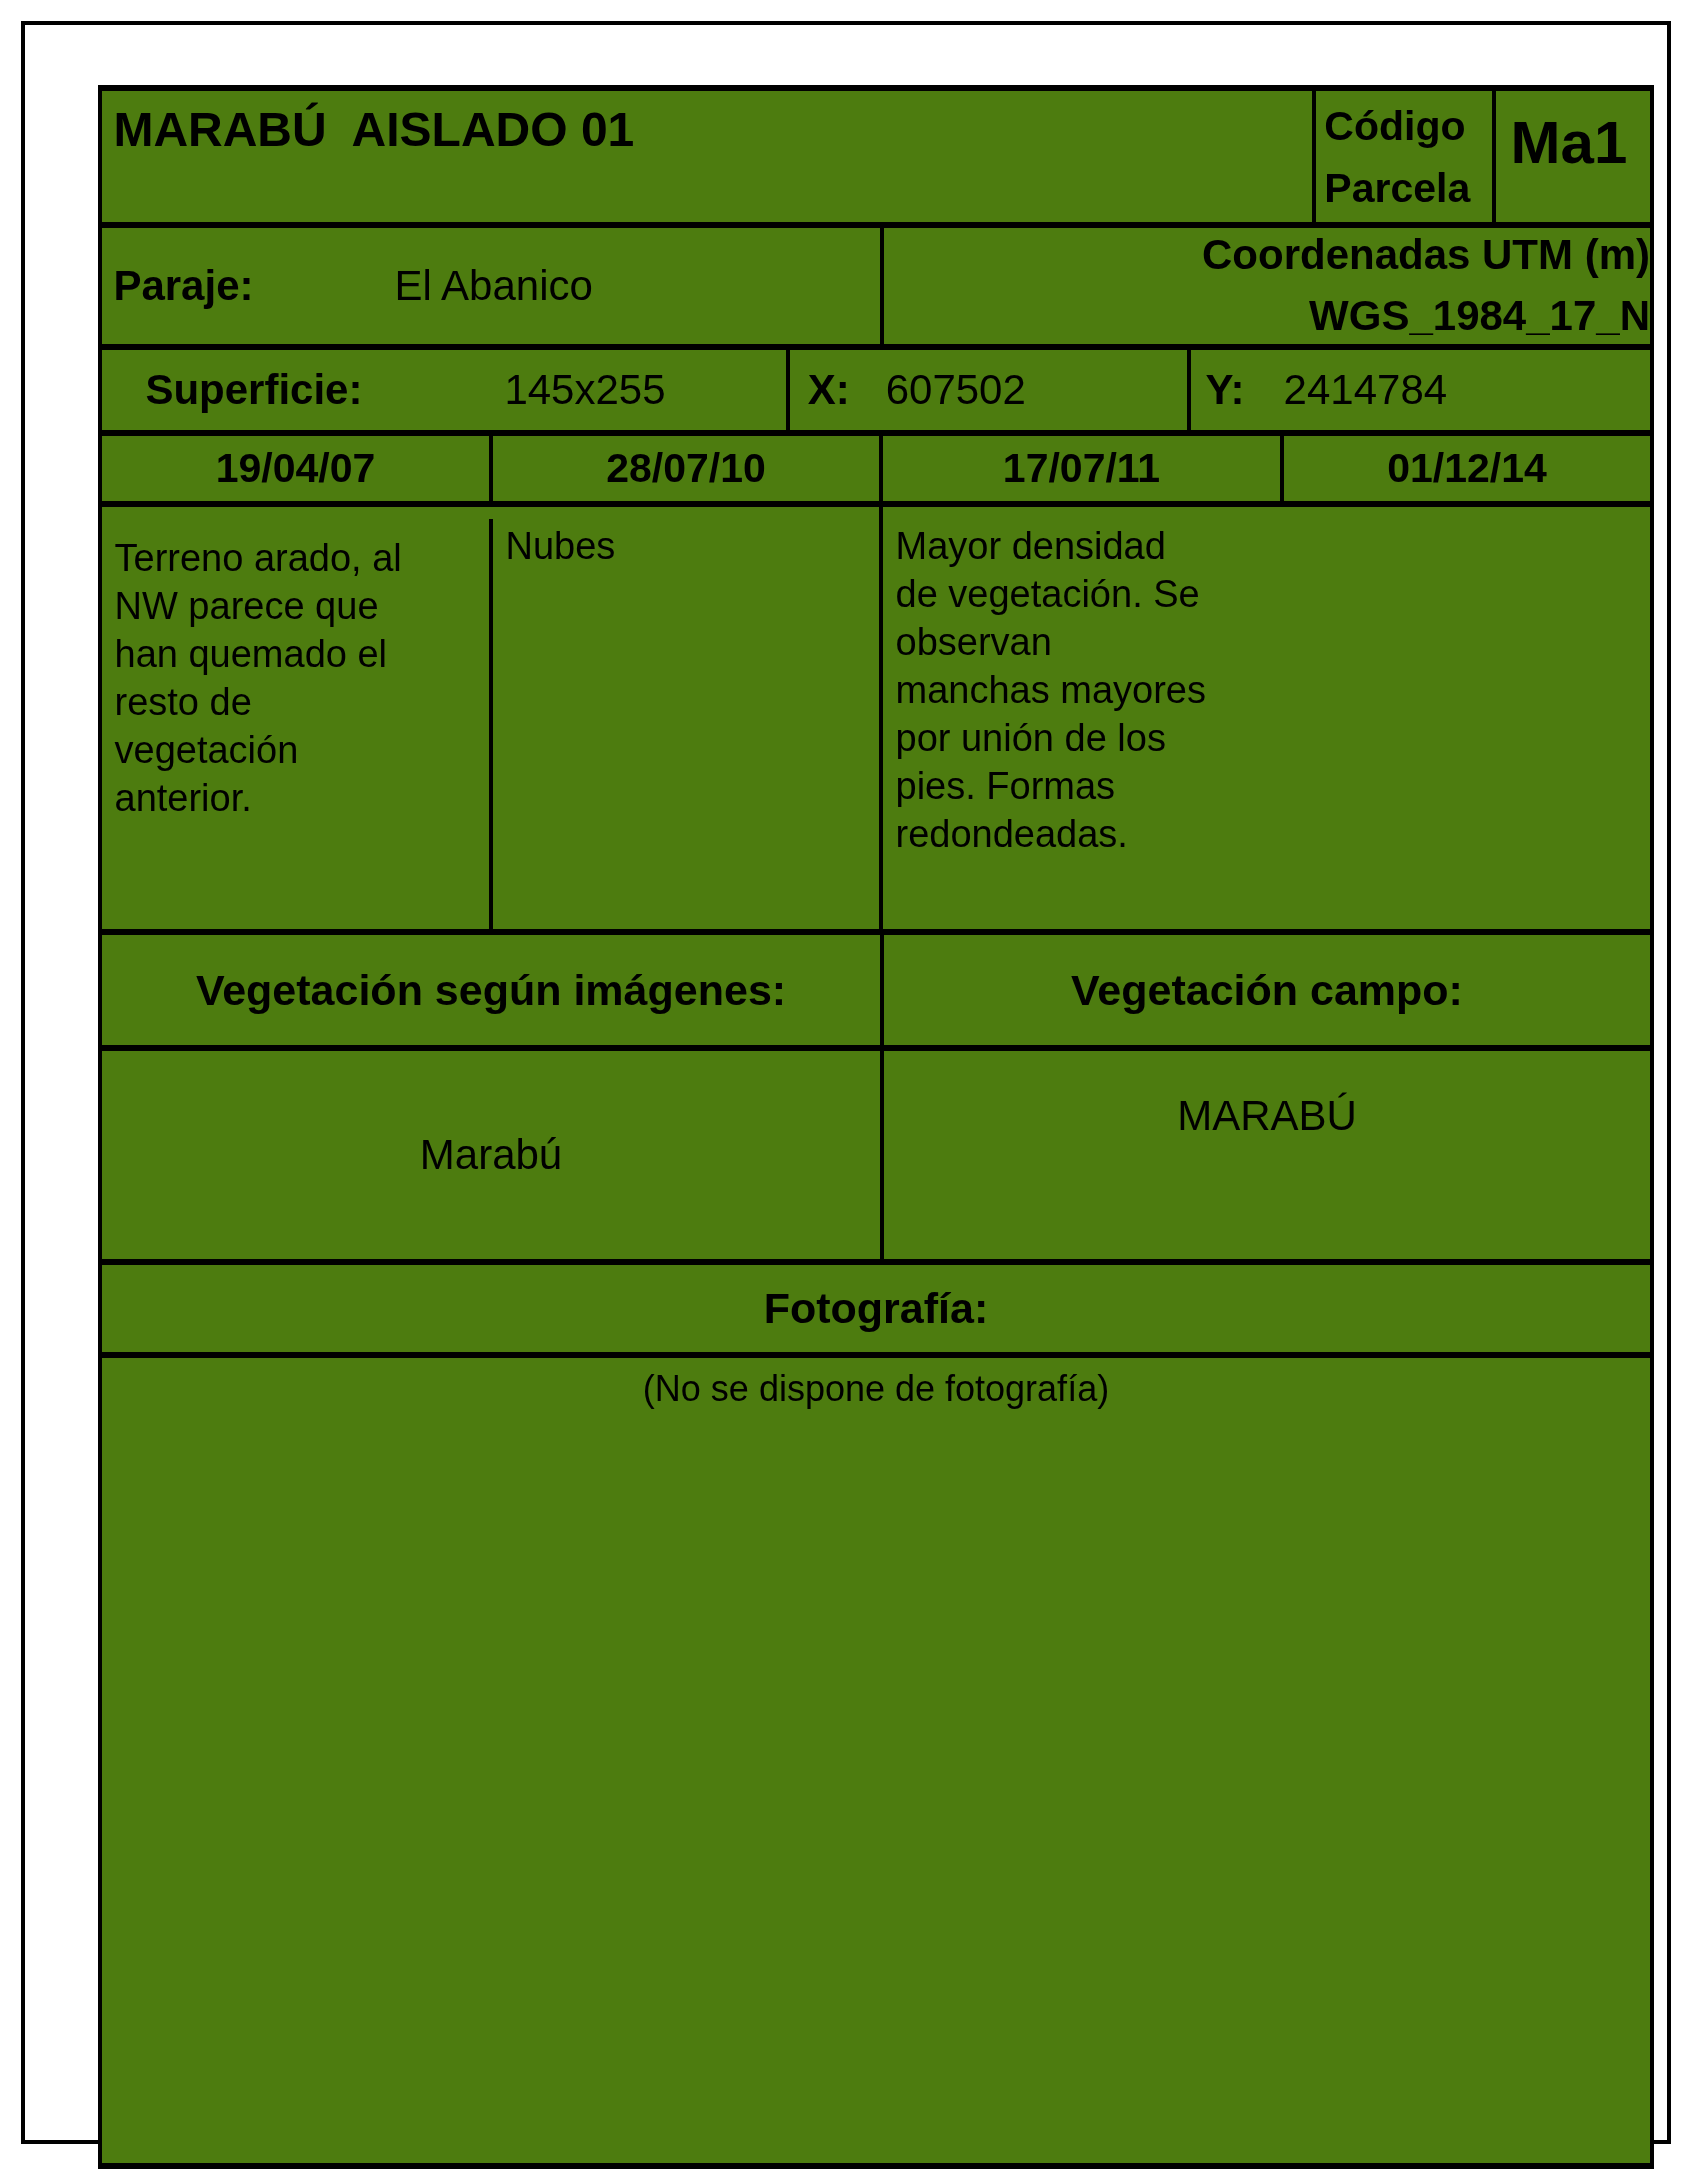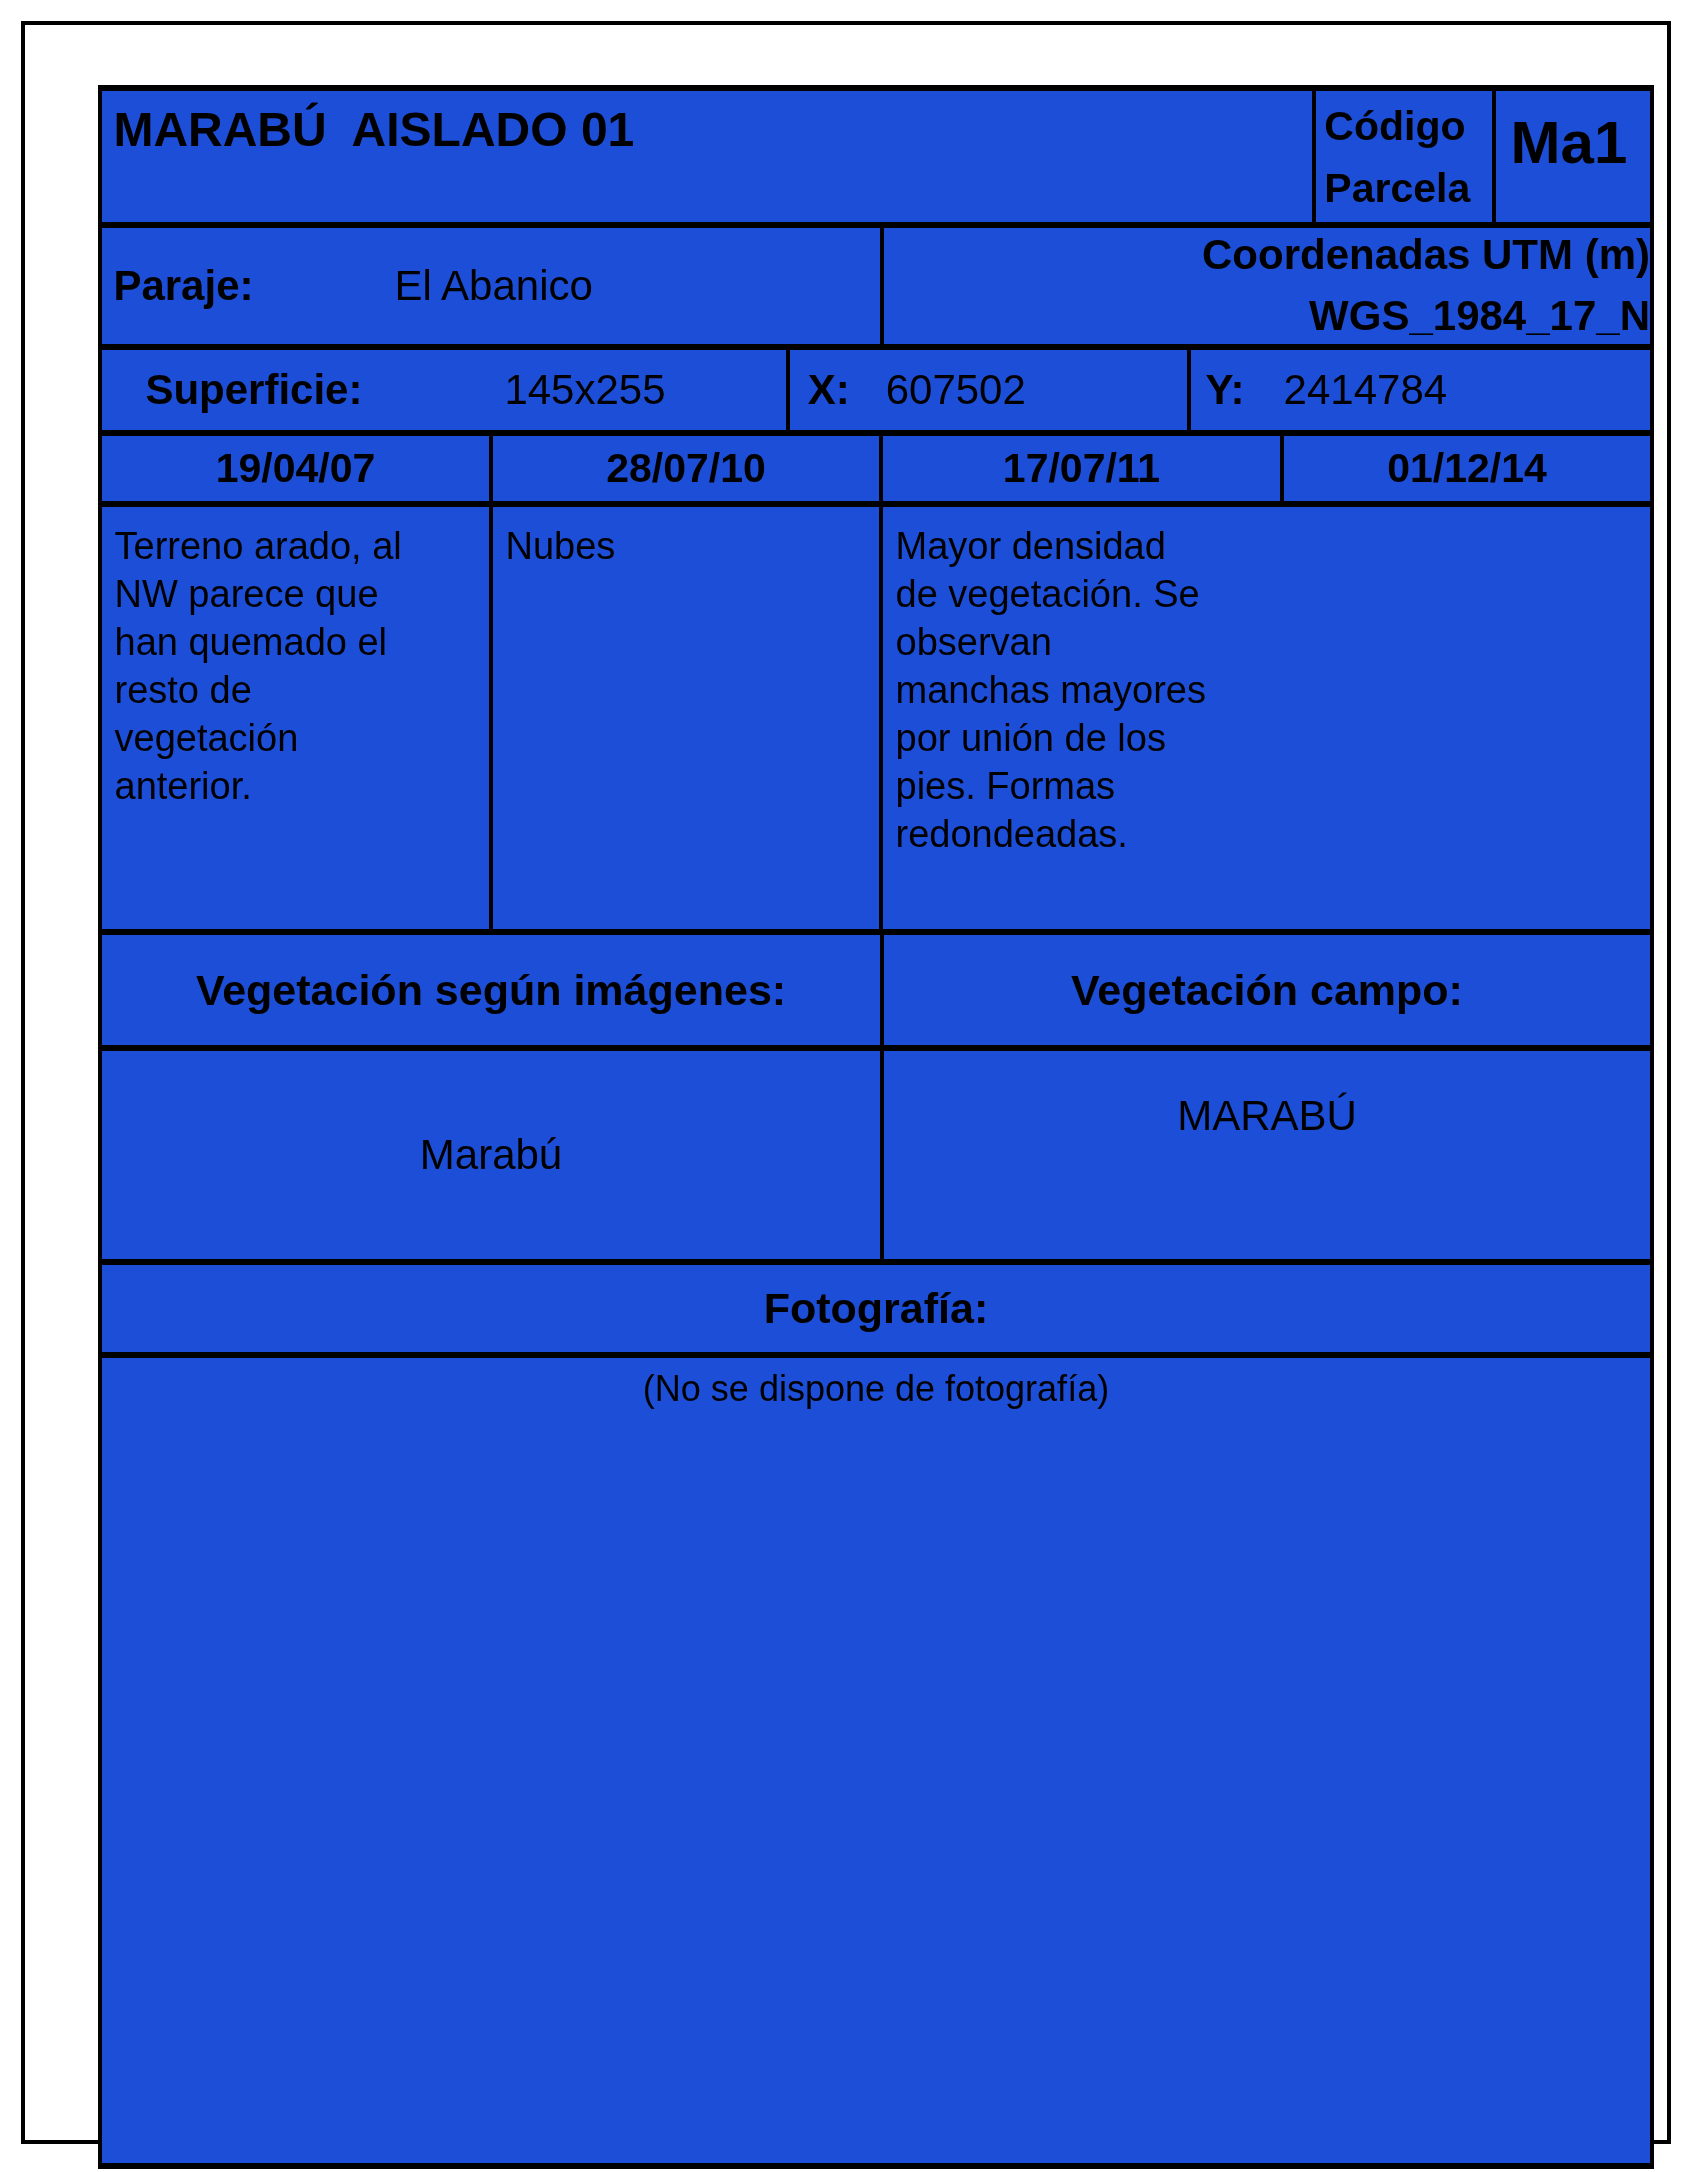--- a/index.html
+++ b/index.html
@@ -13,21 +13,21 @@
     position:absolute;left:21px;top:21px;
     width:1650px;height:2123px;
     border:4.2px solid #000;box-sizing:border-box;
   }
   .tbl{
     position:absolute;left:73px;top:60px;
     width:1556px;height:2084px;
     border:6.2px solid #000;border-left-width:4.2px;border-right-width:4.2px;
     box-sizing:border-box;
     display:flex;flex-direction:column;
-    background:#1d4ed8;
+    background:#4d7c0f;
   }
   .row{display:flex;flex-direction:row;flex:none;border-bottom:6.2px solid #000;box-sizing:border-box;}
   .row.last{border-bottom:none;flex:1 1 auto;}
   .cell{border-right:4.2px solid #000;box-sizing:border-box;overflow:hidden;flex:none;}
   .cell.last{border-right:none;flex:1 1 auto;}
   .cc{display:flex;align-items:center;justify-content:center;text-align:center;}
   .vc{display:flex;align-items:center;}
   .col{display:flex;flex-direction:column;align-items:flex-end;justify-content:center;}
 
   .title-text{font-size:48px;font-weight:bold;white-space:pre-wrap;}
@@ -100,21 +100,21 @@
         </div>
         <div class="cell cc" style="width:401px;">
           <span class="date">17/07/11</span>
         </div>
         <div class="cell last cc">
           <span class="date">01/12/14</span>
         </div>
       </div>
 
       <div class="row" style="height:428px;">
-        <div class="cell" style="width:391px;padding:14.6px 9.4px 0 12.5px;">
+        <div class="cell" style="width:391px;padding:14.6px 9.4px 0 12.5px;margin-top:12px;">
           <span class="desc">Terreno arado, al
 NW parece que
 han quemado el
 resto de
 vegetación
 anterior.</span>
         </div>
         <div class="cell" style="width:390px;padding:14.6px 9.4px 0 12.5px;">
           <span class="desc">Nubes</span>
         </div>

